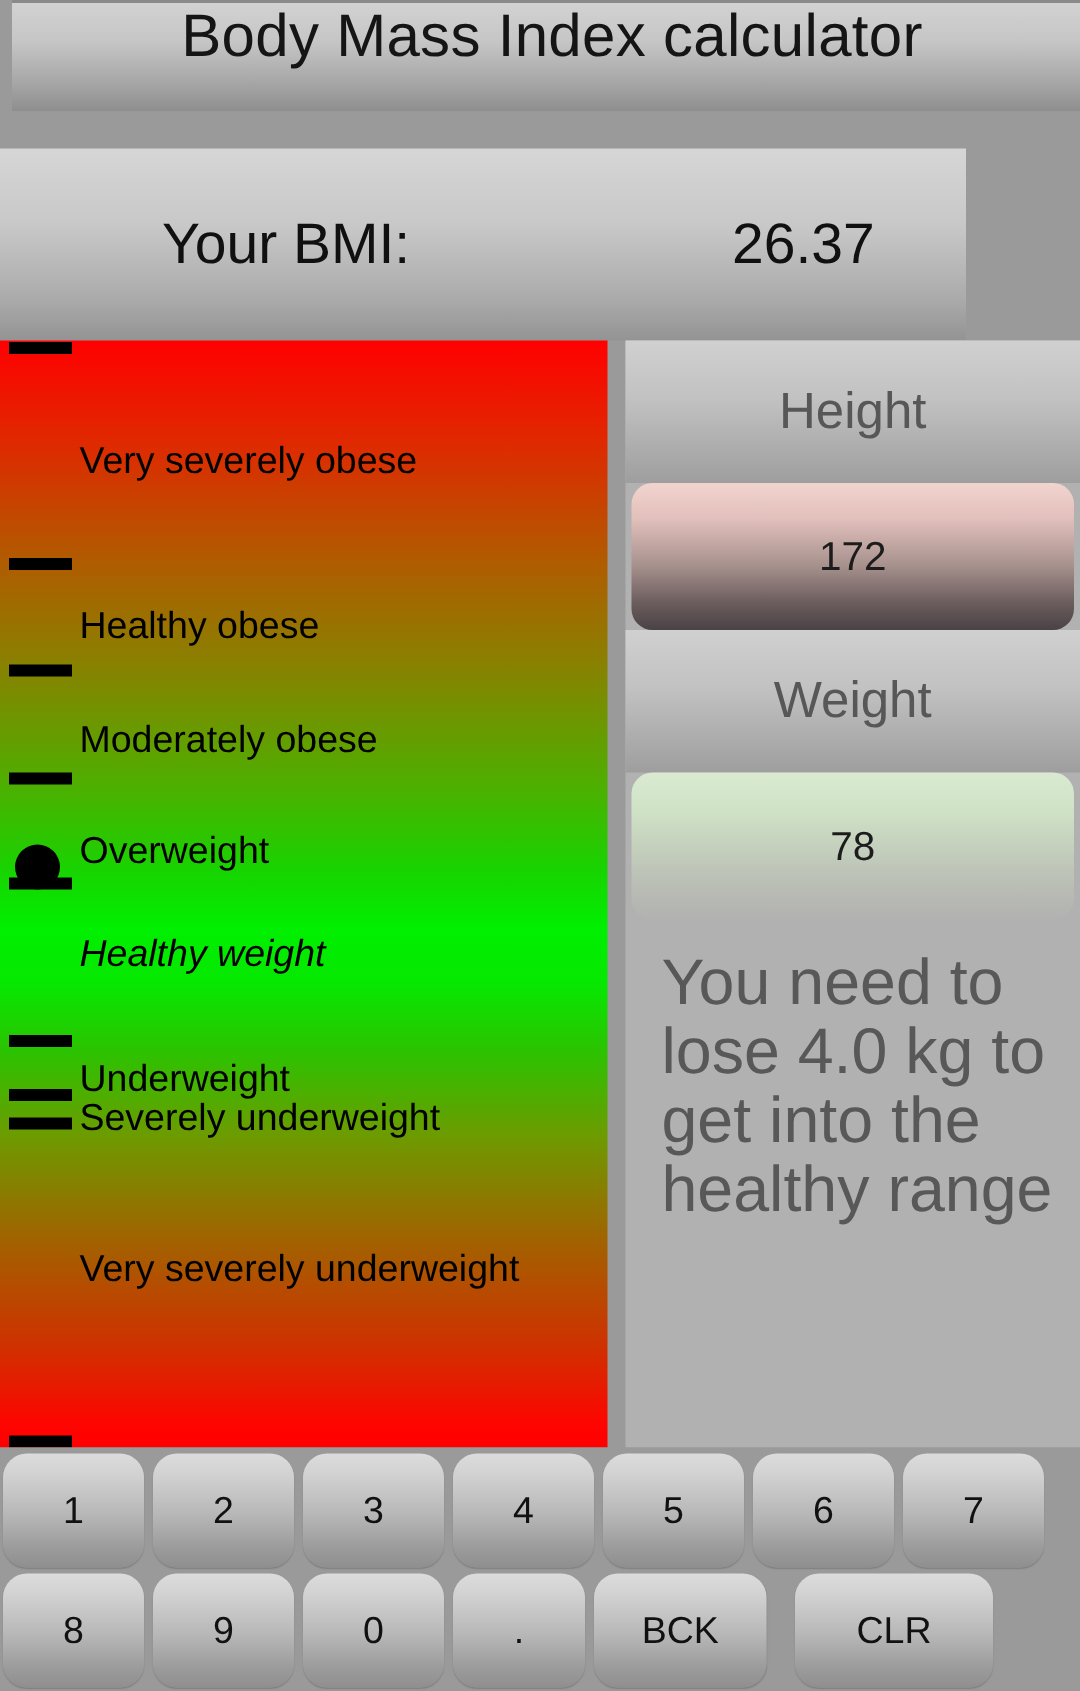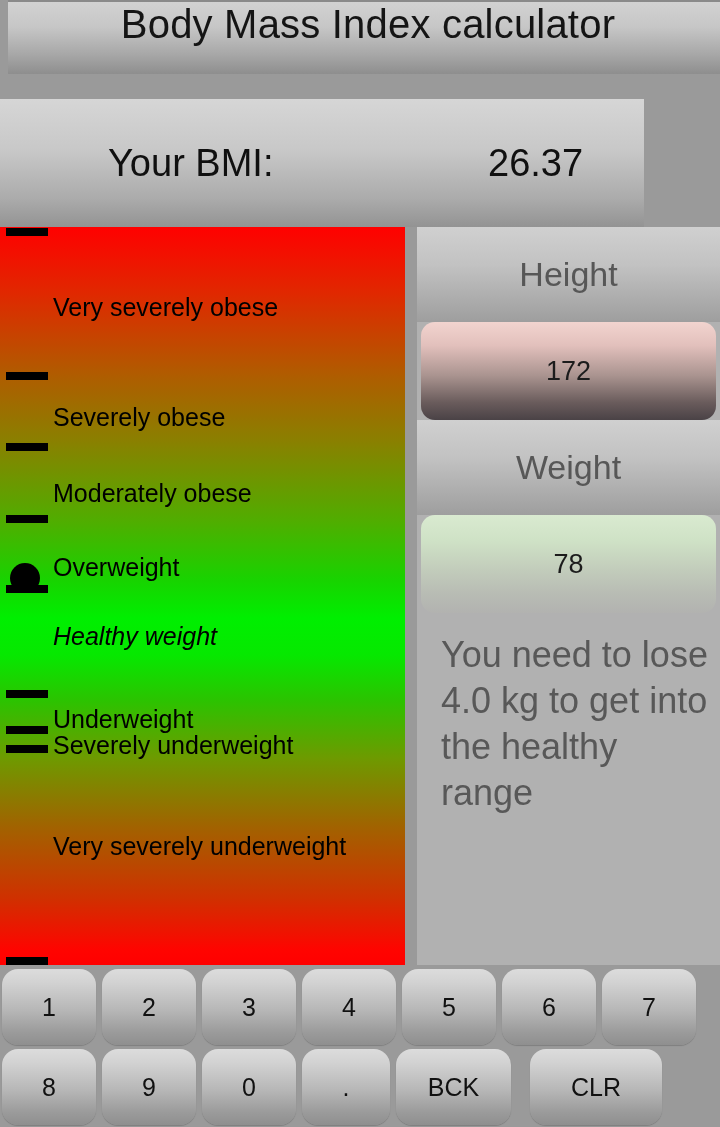--- a/index.html
+++ b/index.html
@@ -138,21 +138,21 @@
     background: linear-gradient(to bottom, #f2d4cf 0%, #e2c0bc 24%, #a9938f 55%, #6a5c5c 82%, #4a4246 100%);
   }
   .field-input.weight-field {
     background: linear-gradient(to bottom, #d9ead0 0%, #cfe2c6 26%, #c2ccbb 56%, #b8bcb4 80%, #b2b2b0 100%);
   }
   .advice {
     position: absolute;
     left: 24px;
     top: 405px;
     width: 268px;
-    font-size: 36px;
+    font-size: 43px;
     line-height: 46px;
     color: #585858;
   }
 
   
   .keypad {
     position: absolute;
     left: 0; top: 965px;
     width: 720px; height: 162px;
     background: #9a9a9a;
@@ -188,21 +188,21 @@
       <div class="tick" style="top: 145px;"></div>
       <div class="tick" style="top: 216px;"></div>
       <div class="tick" style="top: 288px;"></div>
       <div class="tick" style="top: 358px;"></div>
       <div class="tick" style="top: 463px;"></div>
       <div class="tick" style="top: 499px;"></div>
       <div class="tick" style="top: 518px;"></div>
       <div class="tick" style="top: 730px;"></div>
       <div class="marker-dot" style="top: 336px;"></div>
       <div class="cat-label" style="top: 66px;">Very severely obese</div>
-      <div class="cat-label" style="top: 176px;">Severely obese</div>
+      <div class="cat-label" style="top: 176px;">Healthy obese</div>
       <div class="cat-label" style="top: 252px;">Moderately obese</div>
       <div class="cat-label" style="top: 326px;">Overweight</div>
       <div class="cat-label" style="top: 395px; font-style: italic;">Healthy weight</div>
       <div class="cat-label" style="top: 478px;">Underweight</div>
       <div class="cat-label" style="top: 504px;">Severely underweight</div>
       <div class="cat-label" style="top: 605px;">Very severely underweight</div>
     </div>
 
   <div class="rightpanel">
 

